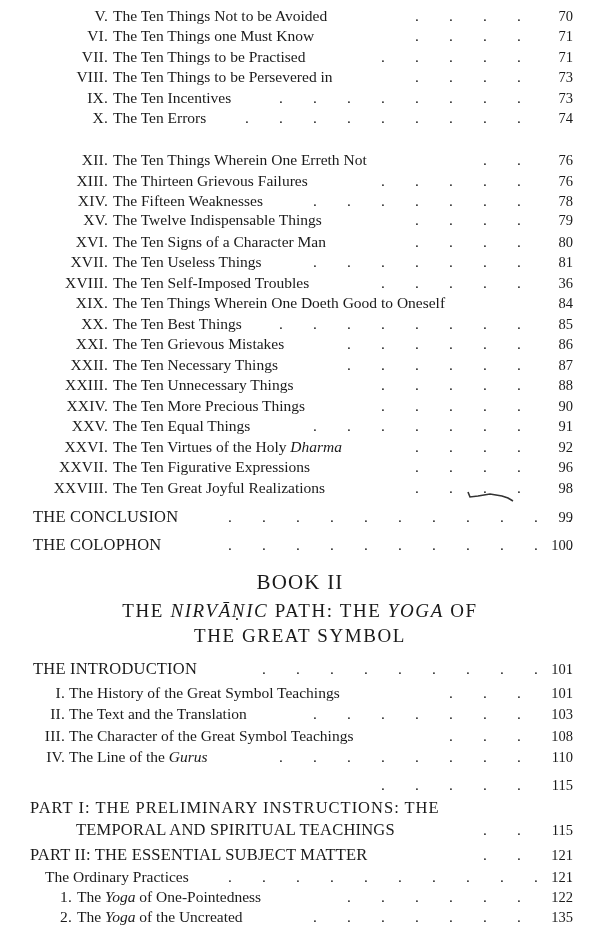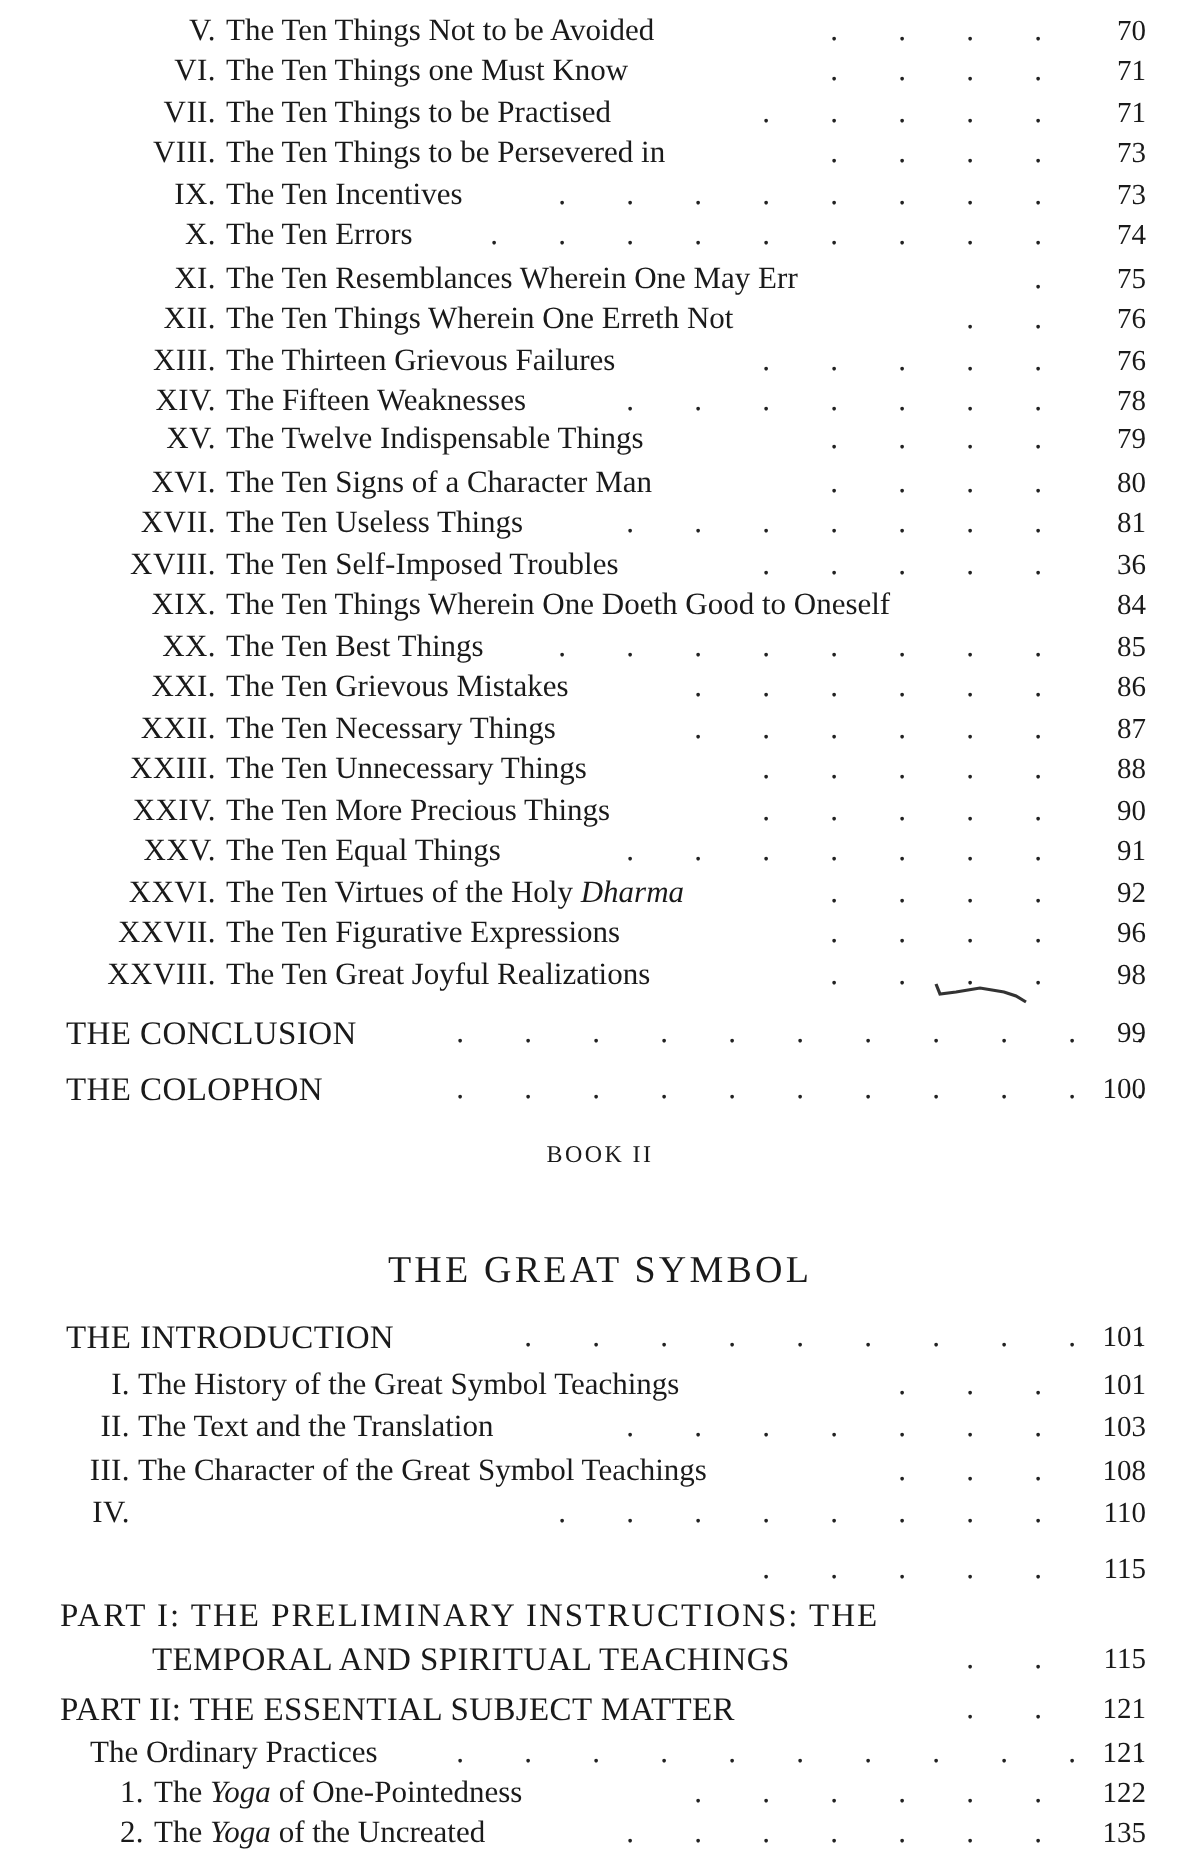--- a/index.html
+++ b/index.html
@@ -62,26 +62,20 @@
     <span class="title">The Ten Incentives</span>
     <span class="dots" style="left:264px"><span>.</span><span>.</span><span>.</span><span>.</span><span>.</span><span>.</span><span>.</span><span>.</span></span>
     <span class="pg">73</span>
   </div>
   <div class="row" style="top:108px">
     <span class="num">X.</span>
     <span class="title">The Ten Errors</span>
     <span class="dots" style="left:230px"><span>.</span><span>.</span><span>.</span><span>.</span><span>.</span><span>.</span><span>.</span><span>.</span><span>.</span></span>
     <span class="pg">74</span>
   </div>
-  <div class="row" style="top:130px">
-    <span class="num">XI.</span>
-    <span class="title">The Ten Resemblances Wherein One May Err</span>
-    <span class="dots" style="left:502px"><span>.</span></span>
-    <span class="pg">75</span>
-  </div>
   <div class="row" style="top:150px">
     <span class="num">XII.</span>
     <span class="title">The Ten Things Wherein One Erreth Not</span>
     <span class="dots" style="left:468px"><span>.</span><span>.</span></span>
     <span class="pg">76</span>
   </div>
   <div class="row" style="top:171px">
     <span class="num">XIII.</span>
     <span class="title">The Thirteen Grievous Failures</span>
     <span class="dots" style="left:366px"><span>.</span><span>.</span><span>.</span><span>.</span><span>.</span></span>
@@ -185,21 +179,22 @@
     <span class="section-caps">THE CONCLUSION</span>
     <span class="dots" style="left:213px"><span>.</span><span>.</span><span>.</span><span>.</span><span>.</span><span>.</span><span>.</span><span>.</span><span>.</span><span>.</span><span>.</span></span>
     <span class="pg">99</span>
   </div>
   <div class="row" style="top:535px; height:22px">
     <span class="section-caps">THE COLOPHON</span>
     <span class="dots" style="left:213px"><span>.</span><span>.</span><span>.</span><span>.</span><span>.</span><span>.</span><span>.</span><span>.</span><span>.</span><span>.</span><span>.</span></span>
     <span class="pg">100</span>
   </div>
 
-  <div class="heading" style="top:570px; font-size:12px; letter-spacing:1.2px">BOOK II</div>
+  <div class="heading" style="top:570px; font-size:21px; letter-spacing:1.2px">BOOK II</div>
+  <div class="heading" style="top:600px"><span>THE </span><em>NIRVĀṆIC</em><span> PATH: THE </span><em>YOGA</em><span> OF</span></div>
   <div class="heading" style="top:625px">THE GREAT SYMBOL</div>
 
   <div class="row" style="top:659px; height:22px">
     <span class="section-caps">THE INTRODUCTION</span>
     <span class="dots" style="left:247px"><span>.</span><span>.</span><span>.</span><span>.</span><span>.</span><span>.</span><span>.</span><span>.</span><span>.</span><span>.</span></span>
     <span class="pg">101</span>
   </div>
 
   <div class="row" style="top:683px">
     <span class="num" style="right:535px">I.</span>
@@ -214,20 +209,21 @@
     <span class="pg">103</span>
   </div>
   <div class="row" style="top:726px">
     <span class="num" style="right:535px">III.</span>
     <span class="title" style="left:69px">The Character of the Great Symbol Teachings</span>
     <span class="dots" style="left:434px"><span>.</span><span>.</span><span>.</span></span>
     <span class="pg">108</span>
   </div>
   <div class="row" style="top:747px">
     <span class="num" style="right:535px">IV.</span>
+    <span class="title" style="left:69px"><span>The Line of the </span><em>Gurus</em></span>
     <span class="dots" style="left:264px"><span>.</span><span>.</span><span>.</span><span>.</span><span>.</span><span>.</span><span>.</span><span>.</span></span>
     <span class="pg">110</span>
   </div>
 
   <div class="row" style="top:775px; height:22px">
     <span class="dots" style="left:366px"><span>.</span><span>.</span><span>.</span><span>.</span><span>.</span></span>
     <span class="pg">115</span>
   </div>
 
   <div class="row" style="top:798px; height:22px">

